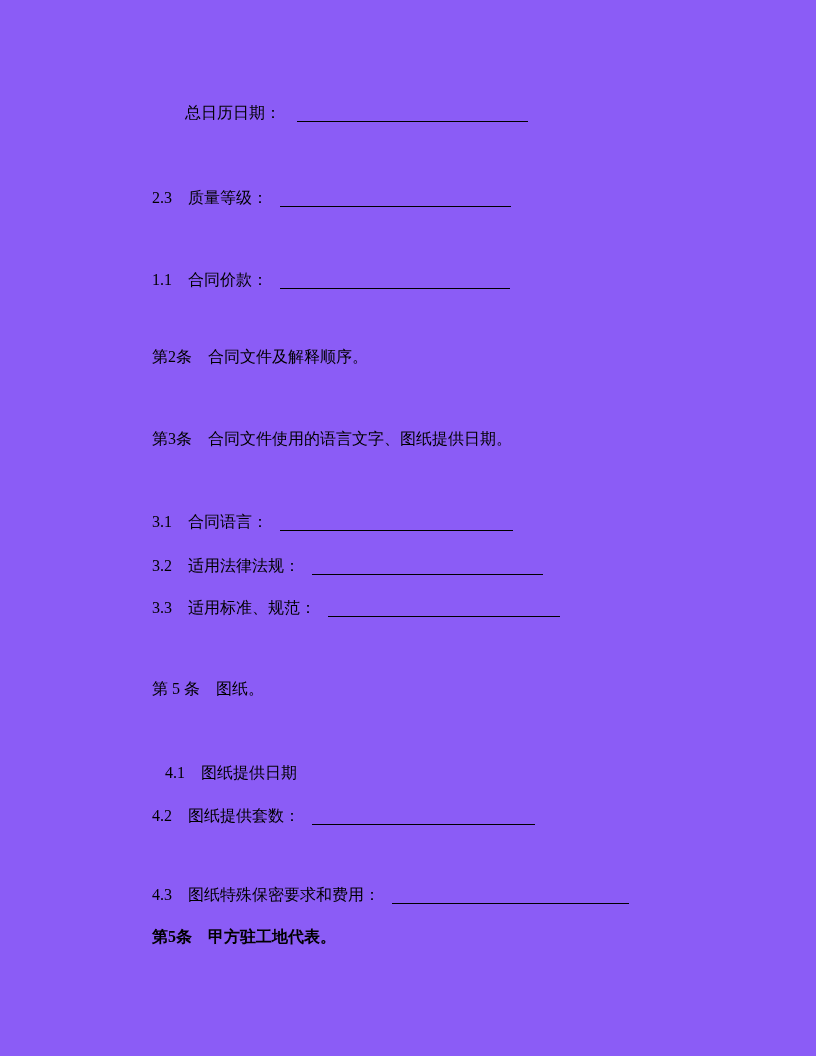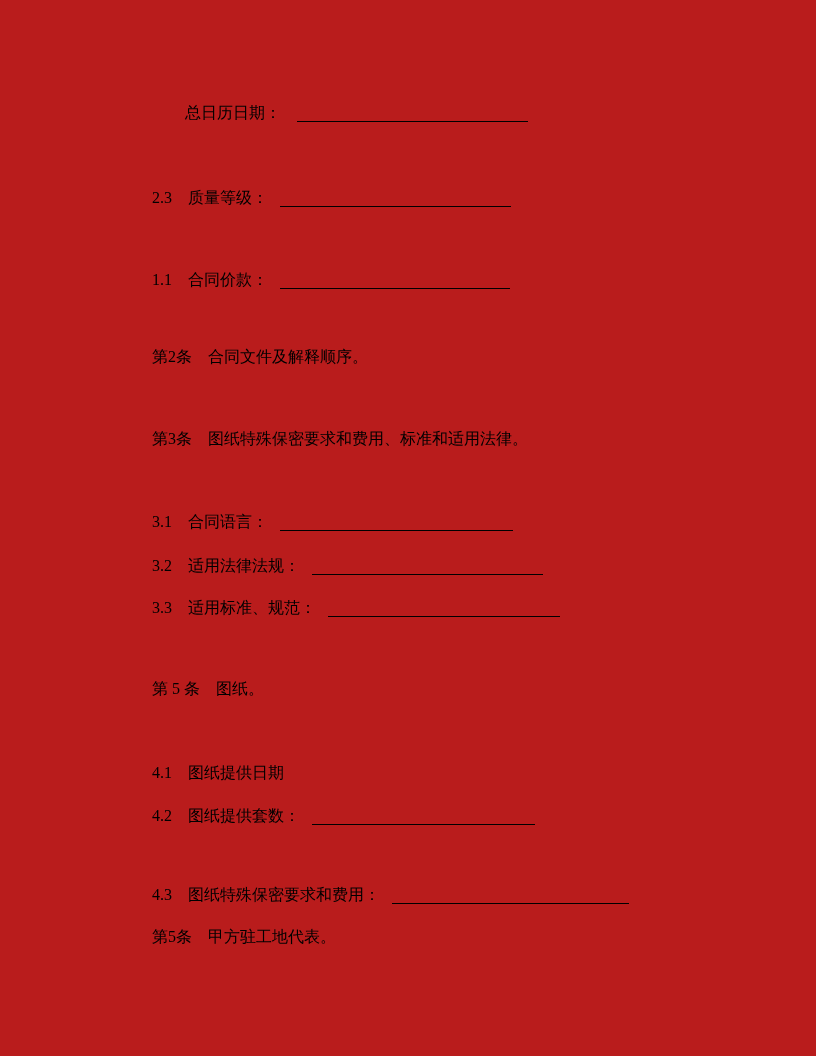--- a/index.html
+++ b/index.html
@@ -4,21 +4,21 @@
 <style>
   html, body {
     margin: 0;
     padding: 0;
     background: #ffffff;
   }
   .page {
     position: relative;
     width: 816px;
     height: 1056px;
-    background: #b91c1c;
+    background: #8b5cf6;
     font-family: "Liberation Serif", "DejaVu Serif", serif;
     font-size: 16px;
     color: #000000;
     overflow: hidden;
   }
   .line {
     position: absolute;
     left: 152px;
     line-height: 17px;
     white-space: nowrap;
@@ -53,48 +53,48 @@
 
   <div class="line" style="top:270px;">
     <span class="lbl">1.1　合同价款：</span><span class="blank" style="width:230px;"></span>
   </div>
 
   <div class="line" style="top:348px;">
     <span class="lbl">第2条　合同文件及解释顺序。</span>
   </div>
 
   <div class="line" style="top:430px;">
-    <span class="lbl">第3条　图纸特殊保密要求和费用、标准和适用法律。</span>
+    <span class="lbl">第3条　合同文件使用的语言文字、图纸提供日期。</span>
   </div>
 
   <div class="line" style="top:512px;">
     <span class="lbl">3.1　合同语言：</span><span class="blank" style="width:233px;"></span>
   </div>
 
   <div class="line" style="top:556px;">
     <span class="lbl">3.2　适用法律法规：</span><span class="blank" style="width:231px;"></span>
   </div>
 
   <div class="line" style="top:598px;">
     <span class="lbl">3.3　适用标准、规范：</span><span class="blank" style="width:232px;"></span>
   </div>
 
   <div class="line" style="top:680px;">
     <span class="lbl">第 5 条　图纸。</span>
   </div>
 
-  <div class="line" style="top:764px;">
+  <div class="line" style="top:764px;margin-left:13px;">
     <span class="lbl">4.1　图纸提供日期</span>
   </div>
 
   <div class="line" style="top:806px;">
     <span class="lbl">4.2　图纸提供套数：</span><span class="blank" style="width:223px;"></span>
   </div>
 
   <div class="line" style="top:885px;">
     <span class="lbl">4.3　图纸特殊保密要求和费用：</span><span class="blank" style="width:237px;"></span>
   </div>
 
-  <div class="line" style="top:928px;">
+  <div class="line" style="top:928px;font-weight:bold;">
     <span class="lbl">第5条　甲方驻工地代表。</span>
   </div>
 
 </div>
 
 </body></html>

